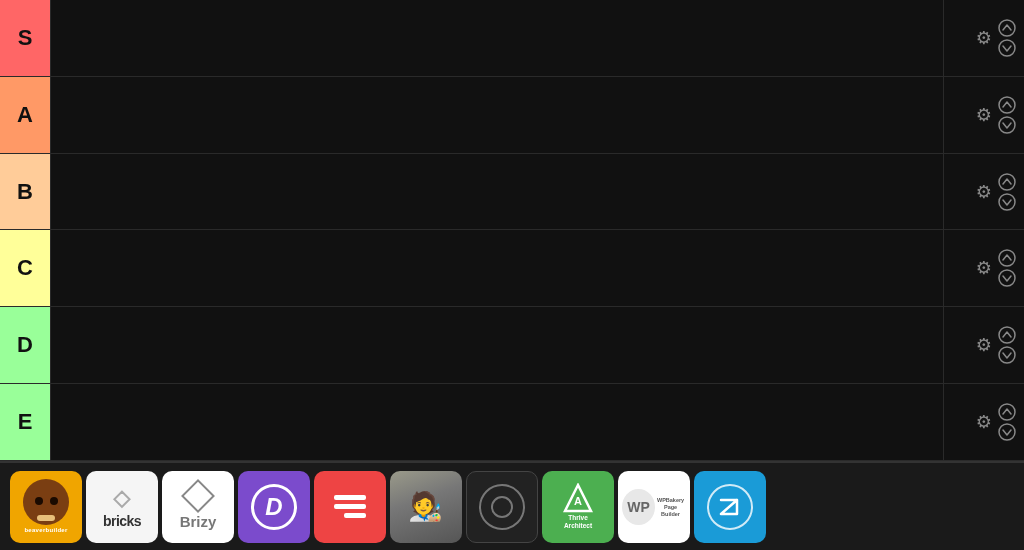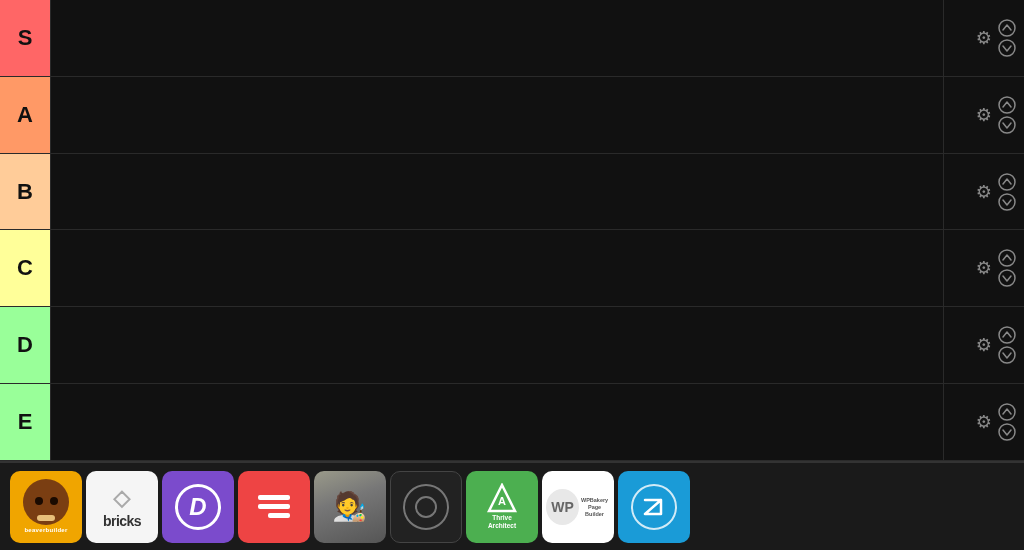--- a/index.html
+++ b/index.html
@@ -321,20 +321,26 @@
           </div>
           <div style="font-size:6px;color:#fff;font-weight:bold;margin-top:2px;letter-spacing:0.3px;text-align:center;line-height:1.2;">beaverbuilder</div>
         </div>
     </div>
     <div class="item-icon icon-bricks">
         <div style="display:flex;flex-direction:column;align-items:center;justify-content:center;height:100%;gap:2px;">
           <div style="font-size:22px;color:#aaa;">◇</div>
           <div style="font-size:14px;font-weight:900;color:#333;letter-spacing:-0.5px;">bricks</div>
         </div>
     </div>
+    <div class="item-icon icon-brizy">
+        <div style="display:flex;flex-direction:column;align-items:center;justify-content:center;height:100%;gap:3px;">
+          <div style="width:24px;height:24px;border:2.5px solid #888;transform:rotate(45deg);"></div>
+          <div style="font-size:15px;font-weight:700;color:#777;margin-top:2px;">Brizy</div>
+        </div>
+    </div>
     <div class="item-icon icon-divi">
         <div style="display:flex;align-items:center;justify-content:center;height:100%;">
           <div style="width:46px;height:46px;border:3px solid #fff;border-radius:50%;display:flex;align-items:center;justify-content:center;">
             <span style="font-size:24px;font-weight:900;color:#fff;font-style:italic;">D</span>
           </div>
         </div>
     </div>
     <div class="item-icon icon-elementor">
         <div style="display:flex;flex-direction:column;gap:4px;align-items:center;justify-content:center;height:100%;">
           <div style="width:32px;height:5px;background:#fff;border-radius:2px;"></div>

